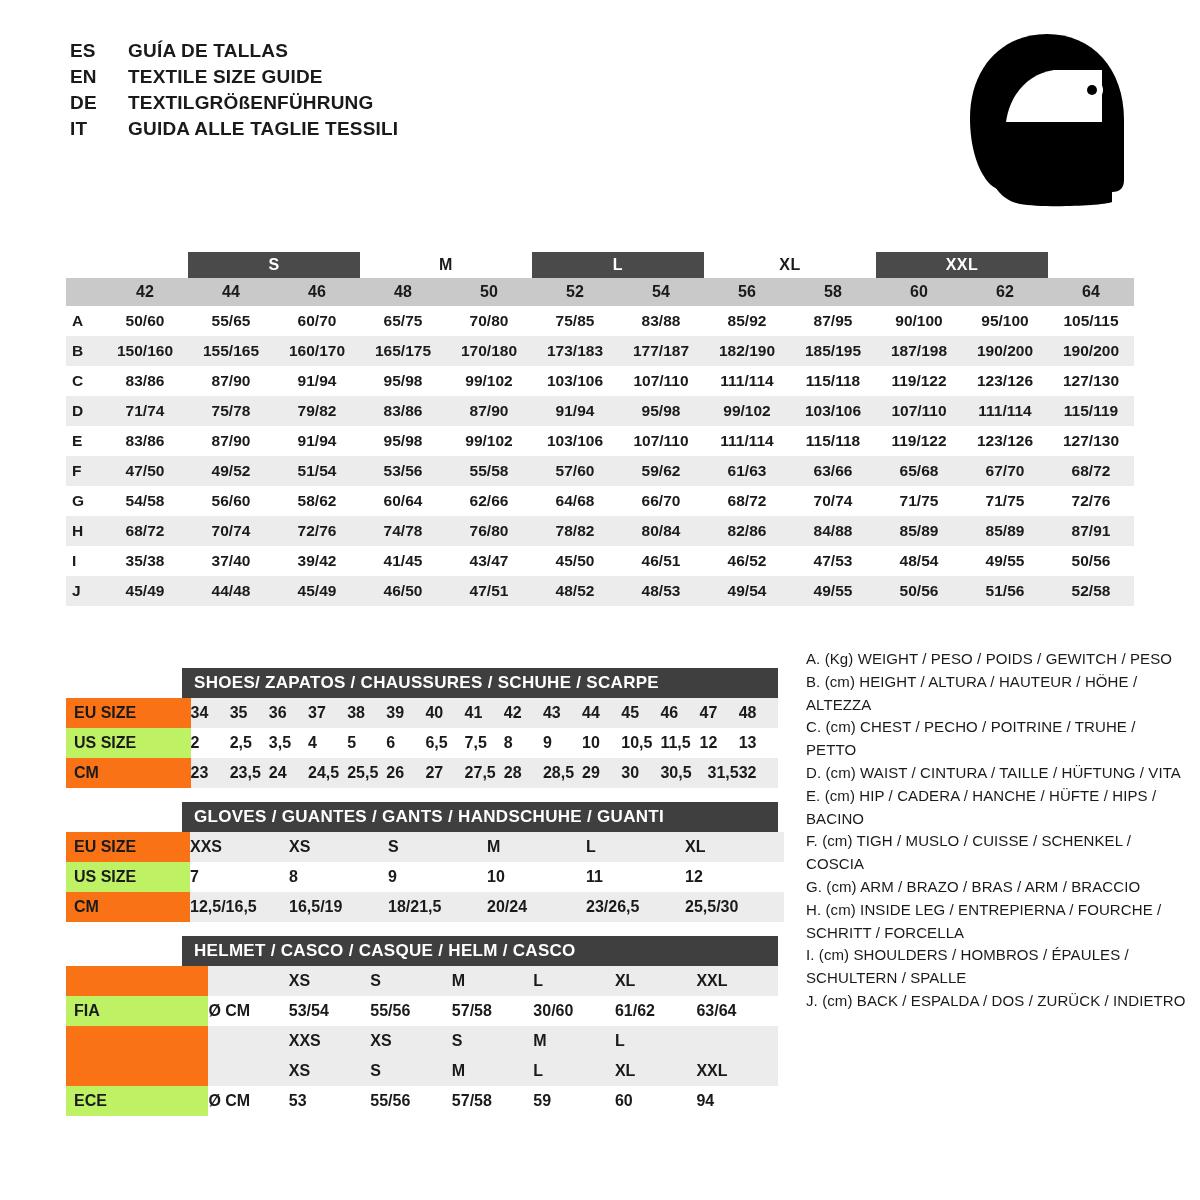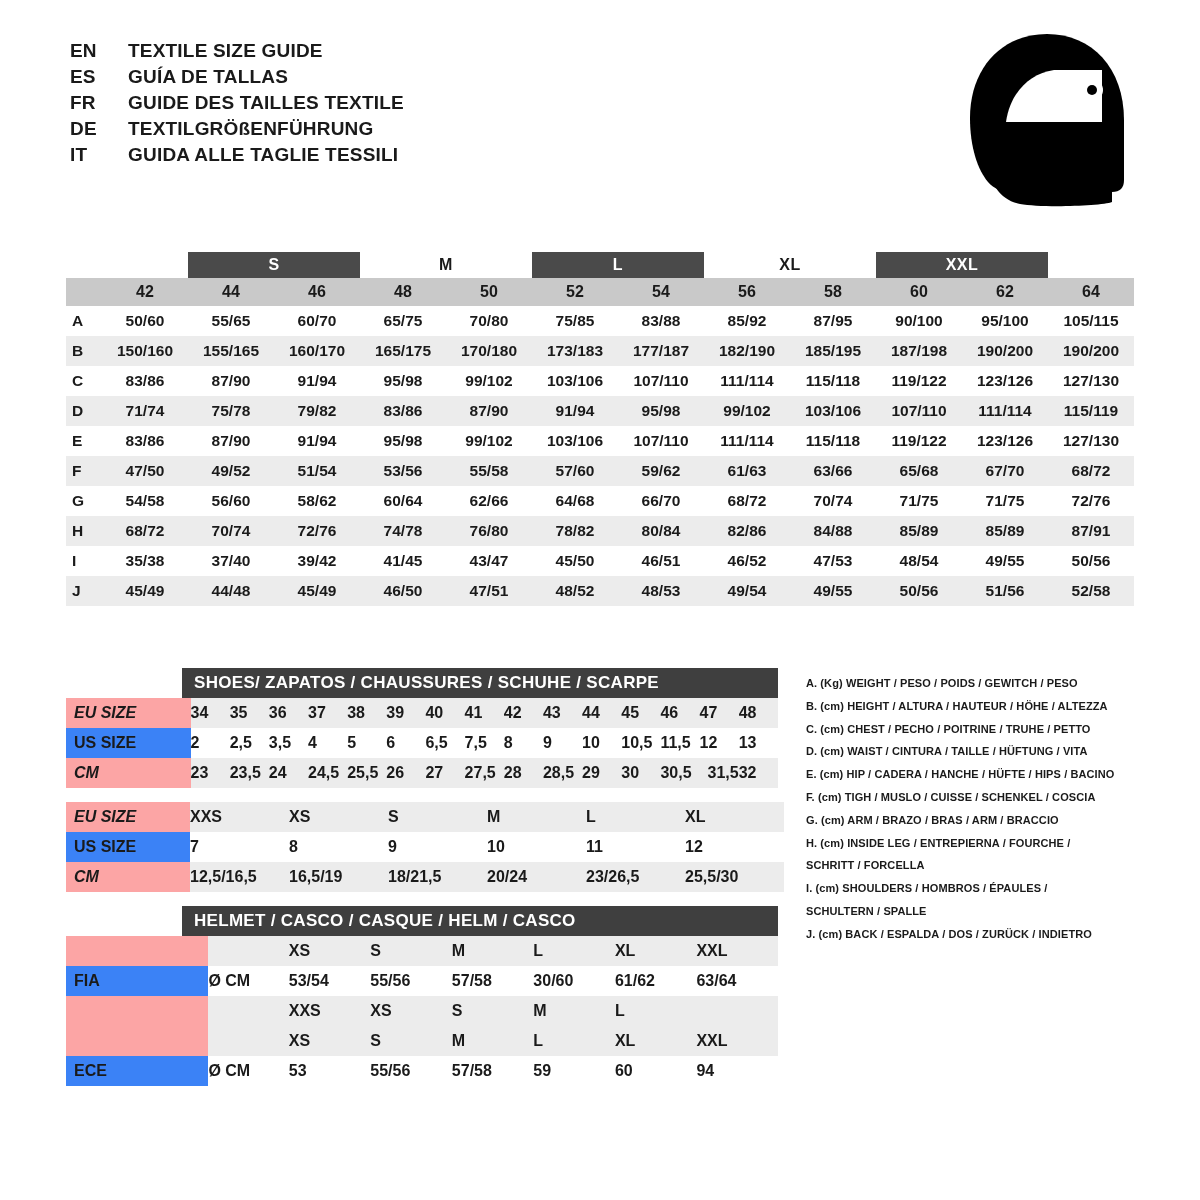--- a/index.html
+++ b/index.html
@@ -120,60 +120,55 @@
     table-layout: fixed;
   }
   .sub-table td {
     height: 30px;
     padding: 0;
     white-space: nowrap;
   }
   .sub-table .lbl {
     width: 116px;
     padding-left: 8px;
-    background: #3b82f6;
+    background: #bef264;
   }
   .sub-table tr.shade td {
     background: #ececec;
   }
   .sub-table tr.shade td.lbl {
-    background: #fca5a5;
-    font-style: italic;
+    background: #f97316;
   }
   .cellpad { padding-left: 6px; }
 
   .gap { height: 14px; }
 
   
   .legend {
     position: absolute;
     left: 806px;
-    top: 672px;
+    top: 648px;
     width: 380px;
-    font-size: 11px;
-    font-weight: bold;
+    font-size: 15px;
+    font-weight: normal;
     line-height: 22.8px;
     letter-spacing: .1px;
   }
 </style>
 </head>
 <body>
 
 <div class="header">
-  <div class="header-row">
-    <span class="header-lang">EN</span>
-    <span class="header-text">TEXTILE SIZE GUIDE</span>
-  </div>
   <div class="header-row">
     <span class="header-lang">ES</span>
     <span class="header-text">GUÍA DE TALLAS</span>
   </div>
   <div class="header-row">
-    <span class="header-lang">FR</span>
-    <span class="header-text">GUIDE DES TAILLES TEXTILE</span>
+    <span class="header-lang">EN</span>
+    <span class="header-text">TEXTILE SIZE GUIDE</span>
   </div>
   <div class="header-row">
     <span class="header-lang">DE</span>
     <span class="header-text">TEXTILGRÖßENFÜHRUNG</span>
   </div>
   <div class="header-row">
     <span class="header-lang">IT</span>
     <span class="header-text">GUIDA ALLE TAGLIE TESSILI</span>
   </div>
 </div>
@@ -425,20 +420,21 @@
           <td class="cellpad" style="width: 39px;">30</td>
           <td class="cellpad" style="width: 39px;">30,5</td>
           <td class="cellpad" style="width: 39px; text-align: right;">31,5</td>
           <td class="cellpad" style="width: 39px;">32</td>
         </tr>
       </tbody>
   </table>
 
   <div class="gap"></div>
 
+  <div class="band">GLOVES / GUANTES / GANTS / HANDSCHUHE / GUANTI</div>
   <table class="sub-table">
     <tbody id="gloves-tbody">
         <tr class="shade">
           <td class="lbl">EU SIZE</td>
           <td class="cellpad" style="width: 99px;">XXS</td>
           <td class="cellpad" style="width: 99px;">XS</td>
           <td class="cellpad" style="width: 99px;">S</td>
           <td class="cellpad" style="width: 99px;">M</td>
           <td class="cellpad" style="width: 99px;">L</td>
           <td class="cellpad" style="width: 99px;">XL</td>

